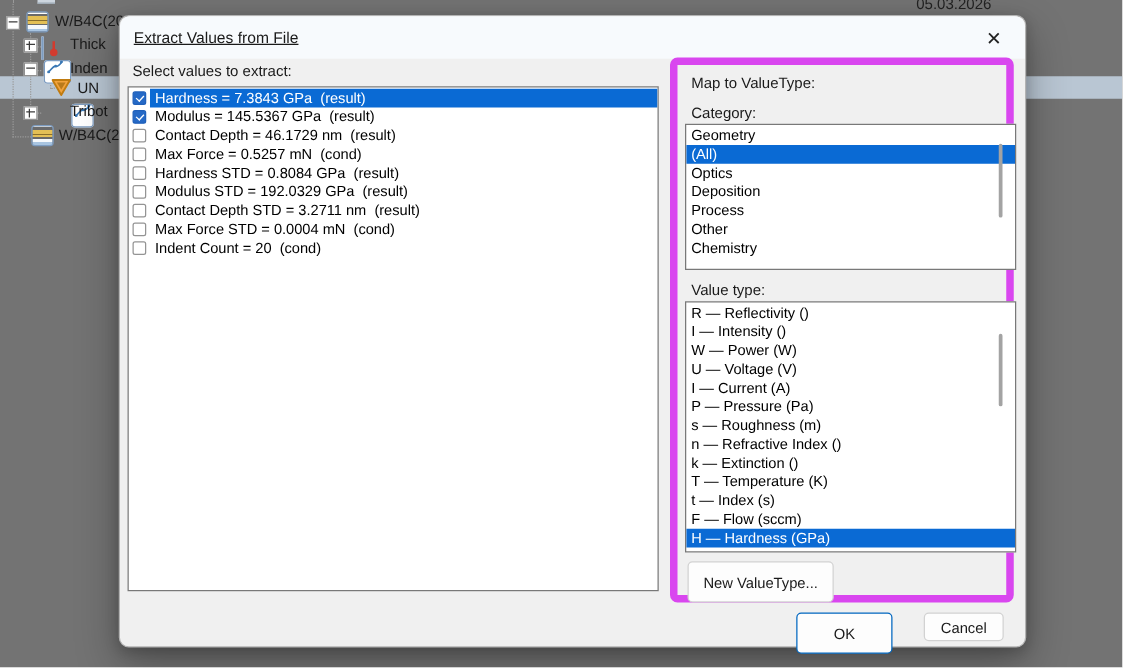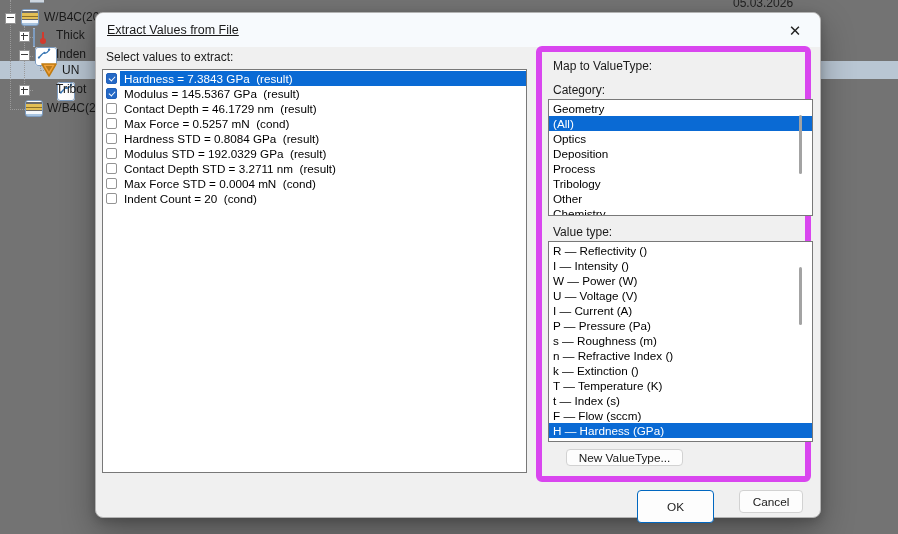--- a/index.html
+++ b/index.html
@@ -193,21 +193,20 @@
           <div class="lrow">Geometry</div>
 
           <div class="lrow selected">(All)</div>
 
           <div class="lrow">Optics</div>
 
           <div class="lrow">Deposition</div>
 
           <div class="lrow">Process</div>
 
-          <div class="lrow">Tribology</div>
 
           <div class="lrow">Other</div>
 
           <div class="lrow">Chemistry</div>
         </div>
       <div class="thumb" style="top:63px;height:59px"></div>
 
       <span class="lbl" style="left:11px;top:173px">Value type:</span>
 
       <div class="listbox" style="left:6px;top:189px;width:265px;height:201px">
@@ -233,20 +232,20 @@
           <div class="lrow">T — Temperature (K)</div>
 
           <div class="lrow">t — Index (s)</div>
 
           <div class="lrow">F — Flow (sccm)</div>
 
           <div class="lrow selected">H — Hardness (GPa)</div>
         </div>
       <div class="thumb" style="top:215px;height:58px"></div>
 
-      <button class="btn" style="left:24px;top:397px;width:117px;height:17px">New ValueType...</button>
+      <button class="btn" style="left:8px;top:397px;width:117px;height:33px">New ValueType...</button>
     </div>
 
     <button class="btn default" style="left: 541px; top: 477px; width: 77px; height: 33px; border-color: rgb(0, 103, 192);">OK</button>
     <button class="btn" style="left:643px;top:477px;width:64px;height:23px">Cancel</button>
   </div>
 
 </div>
 
 </body></html>

